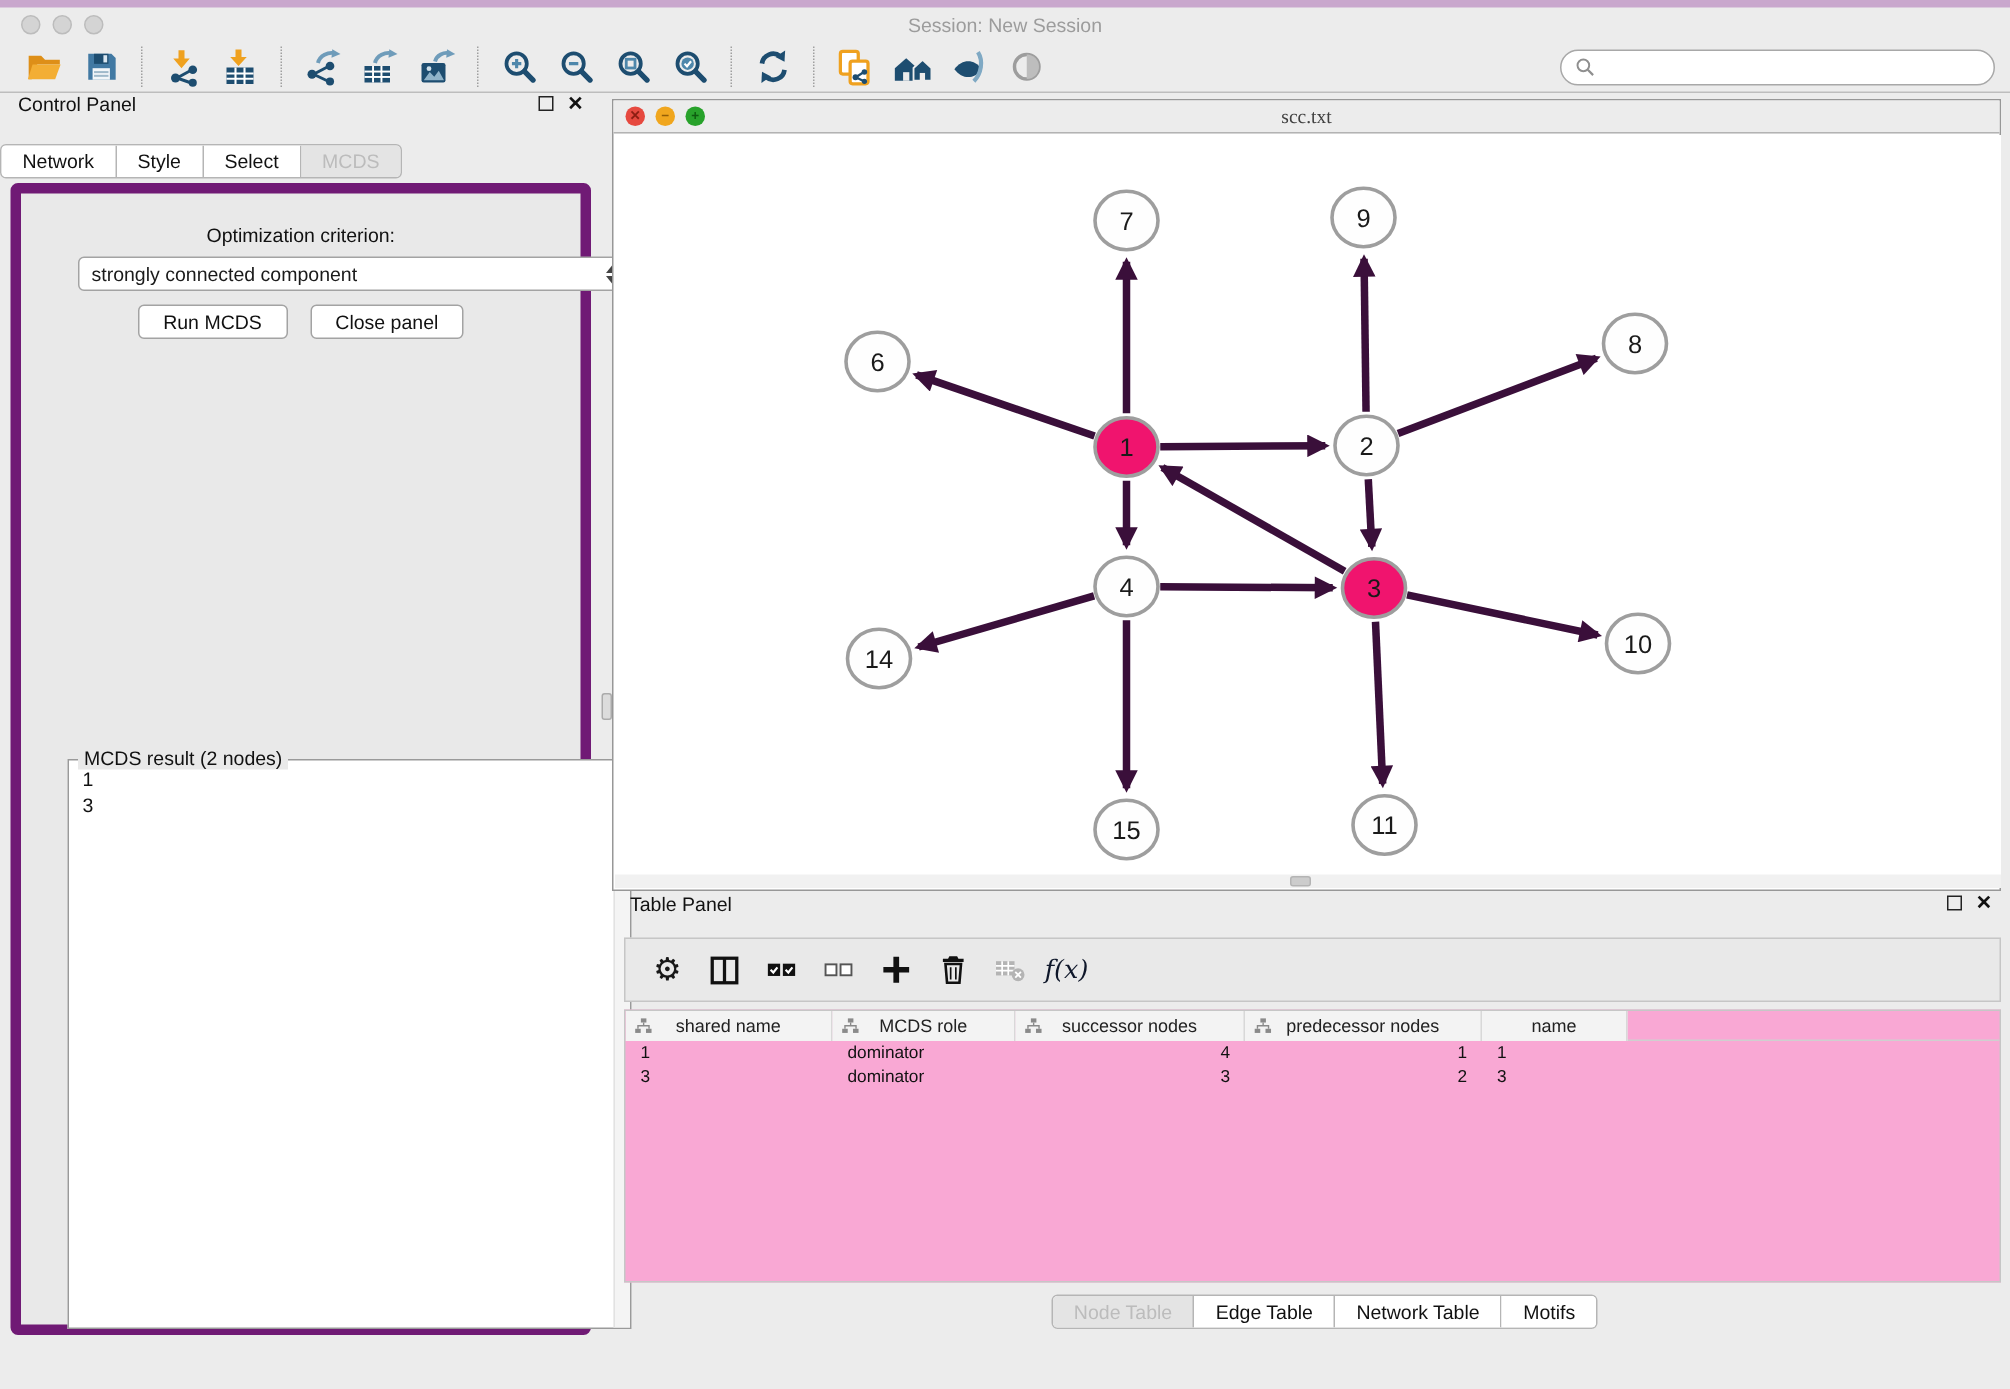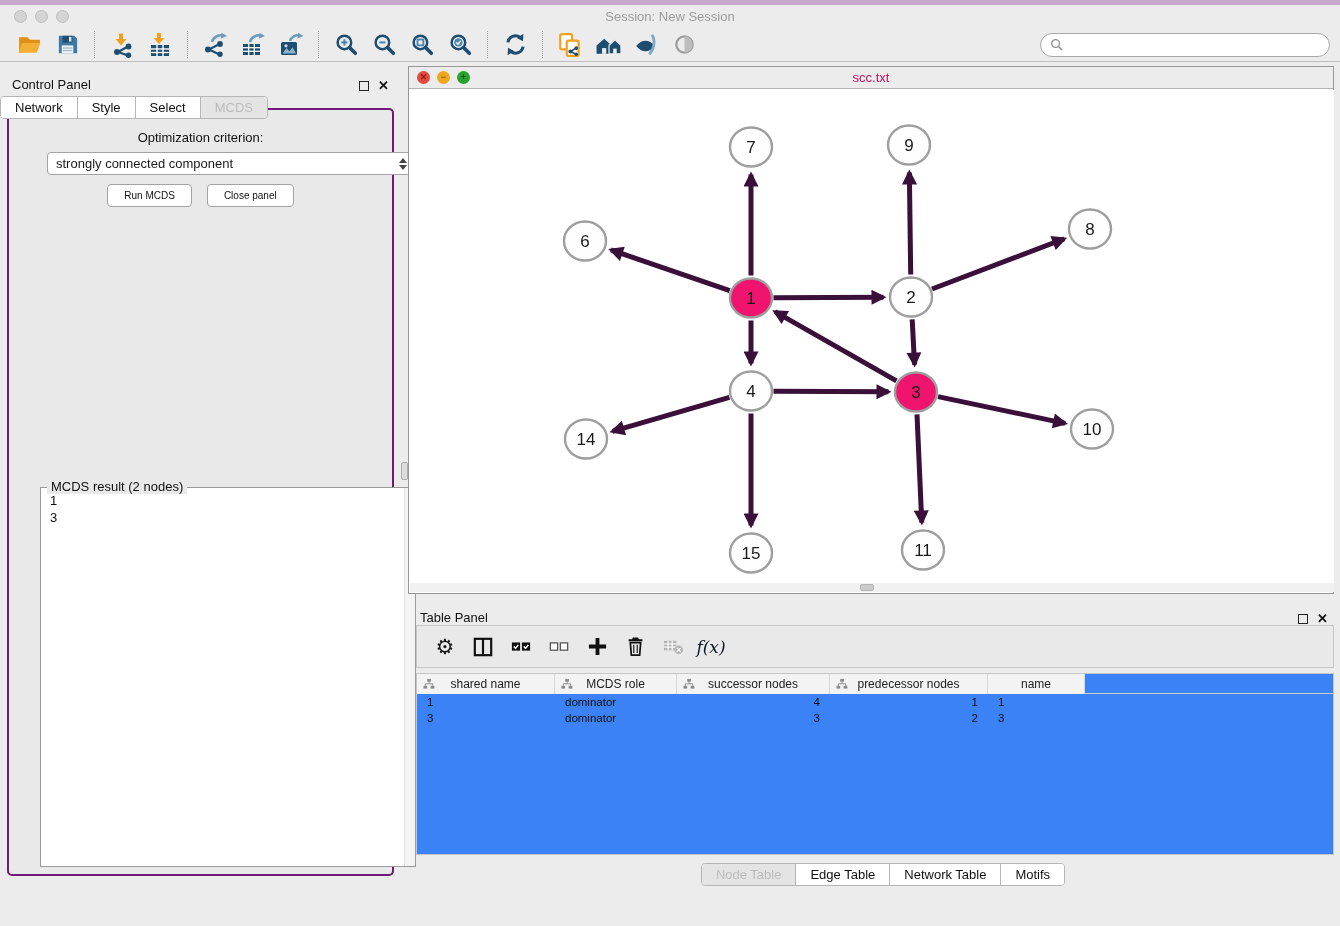--- a/index.html
+++ b/index.html
@@ -16,68 +16,68 @@
 
   
   .toolbar{position:absolute;top:28px;left:0;right:0;height:34px;border-bottom:1px solid #bdbdbd;display:flex;align-items:center;padding:0 10px;}
   .tb-btn{width:38px;height:30px;display:flex;align-items:center;justify-content:center;}
   .tb-sep{width:1px;height:27px;border-left:1px dotted #9f9f9f;margin:0 8px;}
   .search{margin-left:auto;width:290px;height:24px;border:1px solid #a8a8a8;border-radius:13px;background:#fff;display:flex;align-items:center;padding:0 9px;gap:5px;}
   .search input{border:none;outline:none;flex:1;font:12px "Liberation Sans",sans-serif;background:transparent;}
 
   
   #control-panel{position:absolute;left:0;top:62px;width:401px;height:828px;}
-  .panel-header{height:30px;display:flex;align-items:flex-end;padding:0 12px;}
+  .panel-header{height:30px;display:flex;align-items:flex-start;padding:0 12px;}
   .panel-title{flex:1;font-size:13px;color:#111;}
   .ph-icons{display:flex;align-items:center;gap:9px;}
   .float-ico{width:10px;height:10px;border:1.6px solid #222;display:inline-block;}
   .close-ico{font-size:13px;font-weight:bold;color:#111;line-height:1;}
   .cp-tabs{position:absolute;top:34px;left:0;right:0;display:flex;justify-content:flex-start;z-index:2;}
   .tabgroup{display:flex;border:1px solid #b5b5b5;border-radius:4px;overflow:hidden;background:#fff;}
   .tabgroup .tab{padding:3px 14px;border-right:1px solid #b5b5b5;background:#fff;font-size:13px;color:#111;}
   .tabgroup .tab:last-child{border-right:none;}
   .tabgroup .tab.selected{background:#e4e4e4;color:#bcbcbc;}
-  .cp-body{position:absolute;top:46px;left:7px;right:7px;height:768px;background:#e9e9e9;border:2px solid #701a75;border-radius:5px;}
+  .cp-body{position:absolute;top:60px;left:7px;right:7px;height:768px;background:#e9e9e9;border:7px solid #701a75;border-radius:5px;}
   .opt-label{position:absolute;top:20px;left:0;right:0;text-align:center;font-size:13px;color:#111;}
   .criterion{position:absolute;top:42px;left:38px;width:371px;height:23px;background:#fff;border:1px solid #a3a3a3;border-radius:4px;display:flex;align-items:center;padding:0 8px;font-size:13px;}
   .criterion .val{flex:1;}
   .stepper{display:flex;flex-direction:column;gap:2px;align-items:center;padding-right:2px;}
   .tri-up{width:0;height:0;border-left:4px solid transparent;border-right:4px solid transparent;border-bottom:5px solid #444;}
   .tri-dn{width:0;height:0;border-left:4px solid transparent;border-right:4px solid transparent;border-top:5px solid #444;}
   .btn-row{position:absolute;top:74px;left:0;right:0;display:flex;justify-content:center;gap:15px;}
-  .btn{height:23px;padding:0 16px;background:#fff;border:1px solid #a3a3a3;border-radius:4px;font-size:10px;display:flex;align-items:center;color:#111;}
+  .btn{height:23px;padding:0 16px;background:#fff;border:1px solid #a3a3a3;border-radius:4px;font-size:13px;display:flex;align-items:center;color:#111;}
   .result-box{position:absolute;left:5px;top:377px;width:376px;height:380px;border:1px solid #9a9a9a;background:#fff;margin-left:26px;}
   .result-label{position:absolute;top:-9px;left:6px;background:#e9e9e9;padding:0 4px;font-size:13px;color:#111;}
   .result-scroll{position:absolute;right:0;top:0;bottom:0;width:11px;background:#f4f4f4;border-left:1px solid #e2e2e2;}
   .result-text{padding:4px 9px;font-size:13px;line-height:17px;color:#111;}
 
   
   .v-divider{position:absolute;left:401px;top:62px;width:7px;height:828px;}
   .v-handle{position:absolute;left:0;top:400px;width:7px;height:18px;background:#dcdcdc;border:1px solid #ababab;border-radius:2px;}
 
   
   #network-window{position:absolute;left:408px;top:66px;width:926px;height:528px;border:1px solid #979797;background:#fff;}
   .nw-titlebar{position:relative;height:22px;background:#ececec;border-bottom:1px solid #b3b3b3;display:flex;align-items:center;}
   .nw-lights{position:absolute;left:8px;top:4px;display:flex;gap:7px;}
   .light{width:13px;height:13px;border-radius:50%;display:flex;align-items:center;justify-content:center;font-size:9px;font-weight:bold;line-height:1;}
   .light.red{background:#e6493f;color:#8c1d12;}
   .light.yellow{background:#f0a61e;color:#945e07;}
   .light.green{background:#28a22b;color:#0e5c10;}
-  .nw-title{width:100%;text-align:center;font-size:13px;color:#be185d;}
+  .nw-title{width:100%;text-align:center;font-size:13px;color:#404040;font-family:Liberation Serif, serif;}
   .nw-canvas{position:absolute;top:23px;left:1px;width:924px;height:494px;background:#fff;}
   .nw-hscroll{position:absolute;left:1px;bottom:1px;width:924px;height:9px;background:#f1f1f1;}
   .nw-hhandle{position:absolute;left:450px;top:1px;width:14px;height:7px;background:#cccccc;border:1px solid #b4b4b4;border-radius:2px;}
 
   
   #table-panel{position:absolute;left:408px;top:595px;width:932px;height:295px;}
   .tp-toolbar{position:absolute;left:8px;right:6px;top:30px;height:43px;background:#e9e9e9;border:1px solid #c6c6c6;display:flex;align-items:center;padding:0 9px;}
   .tp-btn{width:38px;height:34px;display:flex;align-items:center;justify-content:center;}
   .gear-glyph{font-size:21px;color:#181818;line-height:1;}
   .fx{font-family:"DejaVu Serif",serif;font-style:italic;font-size:17px;color:#0f172a;}
-  .tp-table{position:absolute;left:8px;right:6px;top:78px;height:182px;background:#3b82f6;border:1px solid #c6c6c6;overflow:hidden;}
+  .tp-table{position:absolute;left:8px;right:6px;top:78px;height:182px;background:#f9a8d4;border:1px solid #c6c6c6;overflow:hidden;}
   .thead{display:flex;height:20px;border-bottom:1px solid #cfcfcf;}
   .th{position:relative;height:20px;background:#f3f3f3;border-right:1px solid #d8d8d8;display:flex;align-items:center;justify-content:center;font-size:12px;color:#222;}
   .th .tree{position:absolute;left:6px;top:4px;}
   .trow{display:flex;height:16px;align-items:center;font-size:11.5px;color:#111;}
   .td{padding:0 10px;overflow:hidden;white-space:nowrap;}
   .td.num{text-align:right;}
   .tp-tabs{position:absolute;left:18px;right:0;top:268px;display:flex;justify-content:center;}
 
   
   .statusbar{position:absolute;left:0;right:0;top:890px;height:36px;background:#ececec;border-top:1px solid #c6c6c6;}

